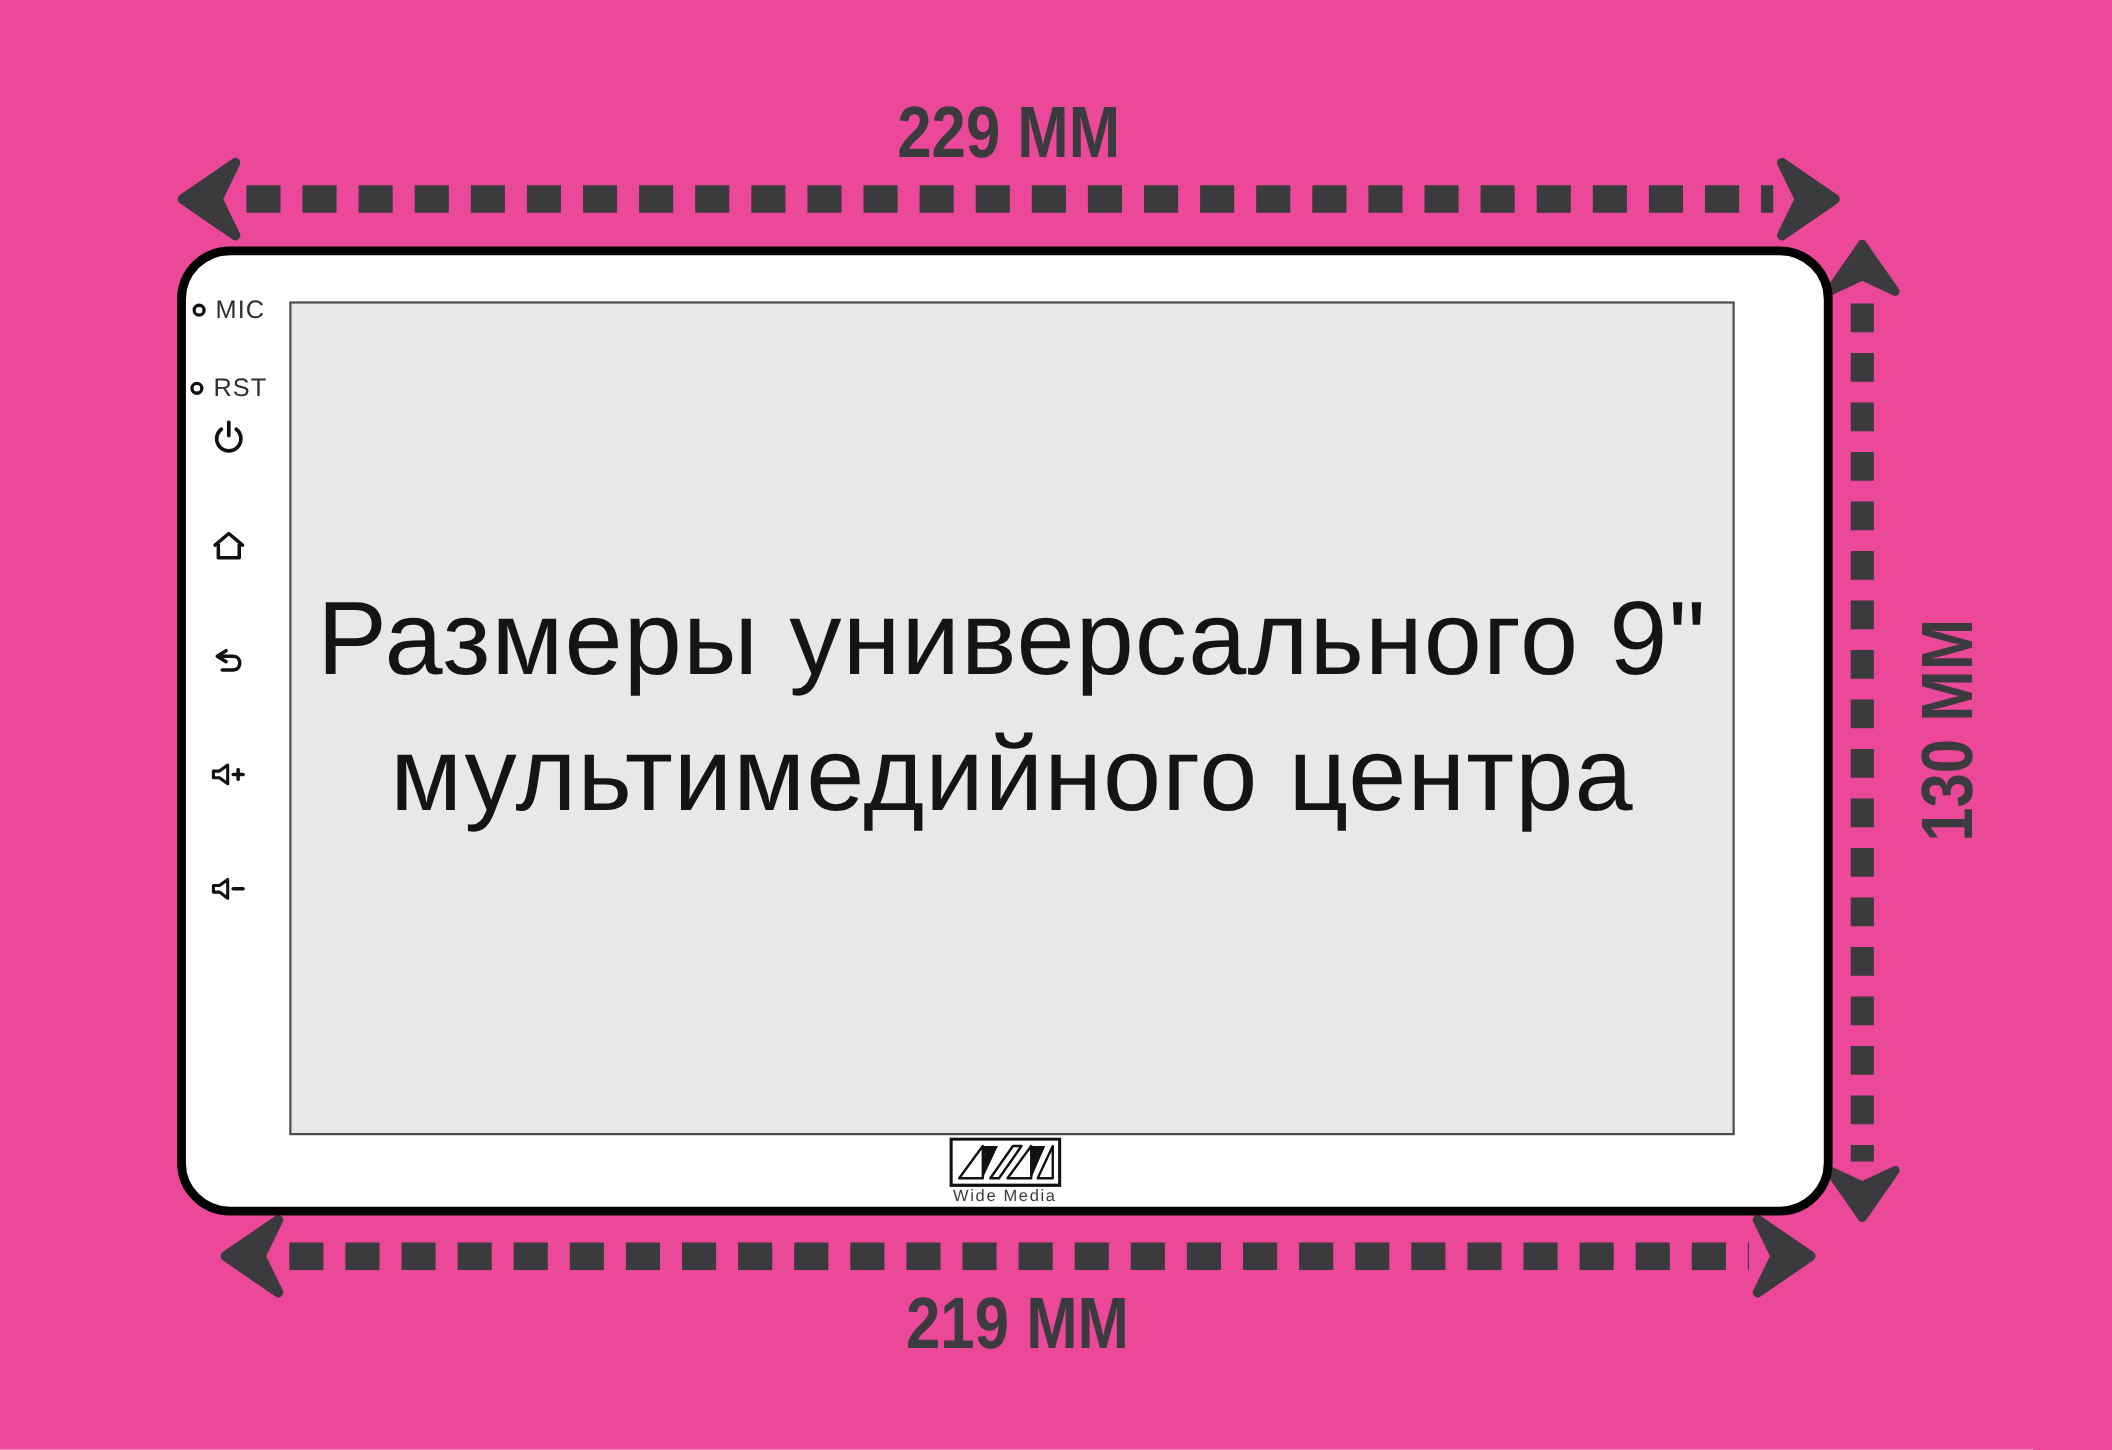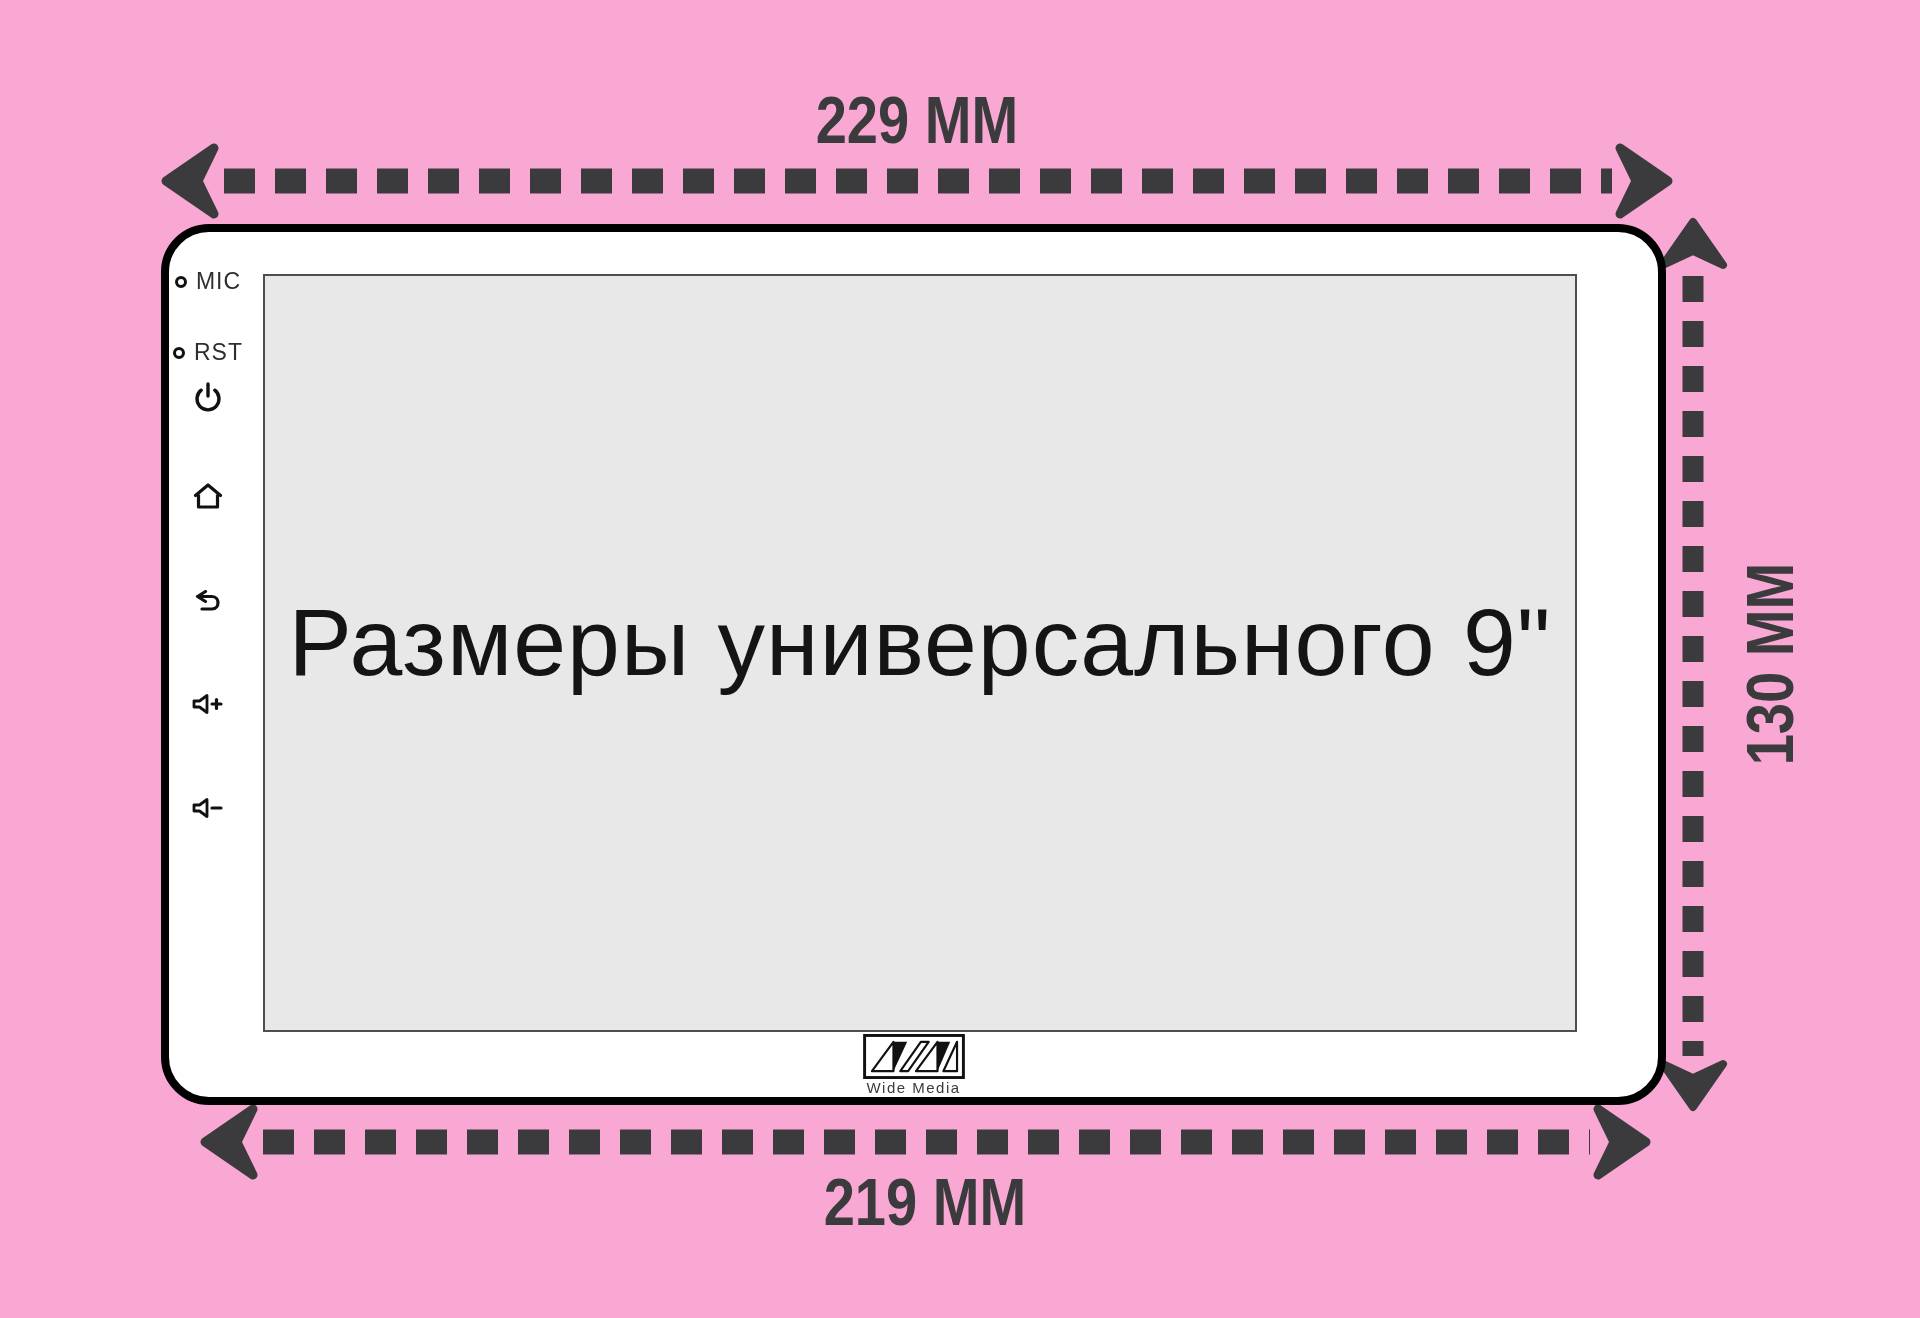--- a/index.html
+++ b/index.html
@@ -1,17 +1,17 @@
 <!DOCTYPE html>
 <html><head>
 <meta charset="utf-8">
 <style>
   html,body{margin:0;padding:0;background:#fff;}
   .canvas{
-    position:relative;width:1920px;height:1318px;background:#f9a8d4;
+    position:relative;width:1920px;height:1318px;background:#ec4899;
     font-family:"Liberation Sans", sans-serif;overflow:hidden;
   }
   
   .dim-label{
     position:absolute;color:#3b3b3d;font-weight:800;font-size:66px;
     white-space:nowrap;letter-spacing:0px;
     font-family:"Liberation Sans", sans-serif;
   }
   .dim-top{left:917px;top:120px;transform:translate(-50%,-50%) scaleX(.85);}
   .dim-bottom{left:925px;top:1202px;transform:translate(-50%,-50%) scaleX(.85);}
@@ -75,20 +75,21 @@
       <line x1="1693" y1="276" x2="1693" y2="1056" stroke-width="21" stroke-dasharray="26 19" fill="none"></line>
       <path d="M1693 222 L1723 265 L1693 251 L1663 265 Z" stroke-width="8" stroke-linejoin="round"></path>
       <path d="M1693 1107 L1723 1064 L1693 1078 L1663 1064 Z" stroke-width="8" stroke-linejoin="round"></path>
     </g>
   </svg>
 
   <div class="device">
 
     <div class="screen">
       <div class="screen-line">Размеры универсального 9"</div>
+      <div class="screen-line">мультимедийного центра</div>
     </div>
 
     <div class="ctrl ctrl-port row-mic">
       <span class="port-dot"></span>
       <span class="port-label">MIC</span>
     </div>
     <div class="ctrl ctrl-port row-rst">
       <span class="port-dot"></span>
       <span class="port-label">RST</span>
     </div>

